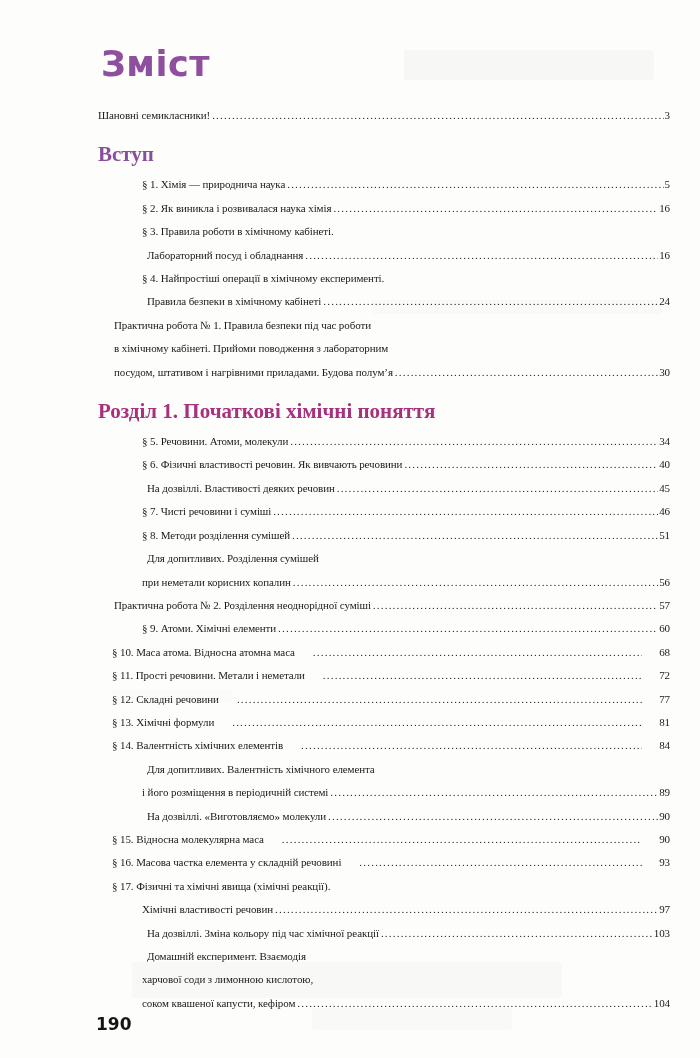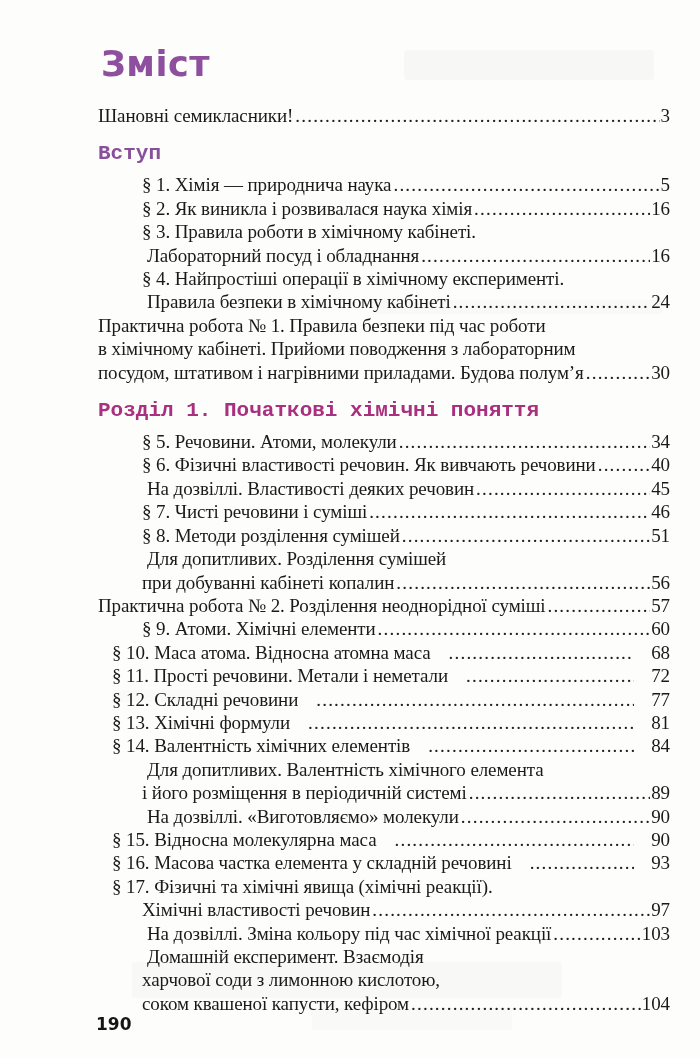--- a/index.html
+++ b/index.html
@@ -50,45 +50,45 @@
     font-weight: 700;
     font-size: 35px;
     line-height: 40px;
     letter-spacing: 0.5px;
     color: #8e4f9e;
   }
 
   h2.group {
     margin: 0;
     padding: 0;
-    font-family: Liberation Mono, monospace;
+    font-family: Liberation Serif, serif;
     font-weight: 700;
     font-size: 21px;
     line-height: 26px;
     letter-spacing: 0px;
   }
   h2.group.violet { color: #8a4f9b; }
   h2.group.magenta { color: #a8307e; }
 
   .spacer-lg { height: 20px; }
   .spacer-md { height: 14px; }
   .spacer-sm { height: 6px; }
 
   
-  .lvl-flush  { padding-left: 0px; }
+  .lvl-flush  { padding-left: 0px; margin-left: 16px; }
   .lvl-para   { padding-left: 14px; gap: 16px; }
   .lvl-sub    { padding-left: 49px; }
   .lvl-sub2   { padding-left: 44px; }
   .lvl-cont   { padding-left: 44px; }
 
   
   .leaderrow {
     display: flex;
     align-items: baseline;
-    font-size: 19px;
+    font-size: 11px;
     line-height: 23.4px;
     letter-spacing: -0.1px;
   }
   .leaderrow .txt { white-space: nowrap; }
   .leaderrow .dots {
     flex: 1 1 auto;
     overflow: hidden;
     white-space: nowrap;
     margin: 0 1px 0 2px;
     letter-spacing: 1.2px;
@@ -214,21 +214,21 @@
           <span class="txt">§ 8. Методи розділення сумішей</span>
           <span class="dots"></span>
           <span class="pg">51</span>
         </div>
         <div class="leaderrow lvl-sub nodots">
           <span class="txt"><span class="ital">Для допитливих.</span><span> Розділення сумішей</span></span>
           <span class="dots"></span>
           <span class="pg"></span>
         </div>
         <div class="leaderrow lvl-cont">
-          <span class="txt">при добуванні кабінеті копалин</span>
+          <span class="txt">при неметали корисних копалин</span>
           <span class="dots"></span>
           <span class="pg">56</span>
         </div>
         <div class="leaderrow lvl-flush">
           <span class="txt">Практична робота № 2. Розділення неоднорідної суміші</span>
           <span class="dots"></span>
           <span class="pg">57</span>
         </div>
         <div class="leaderrow lvl-sub2">
           <span class="txt">§ 9. Атоми. Хімічні елементи</span>

